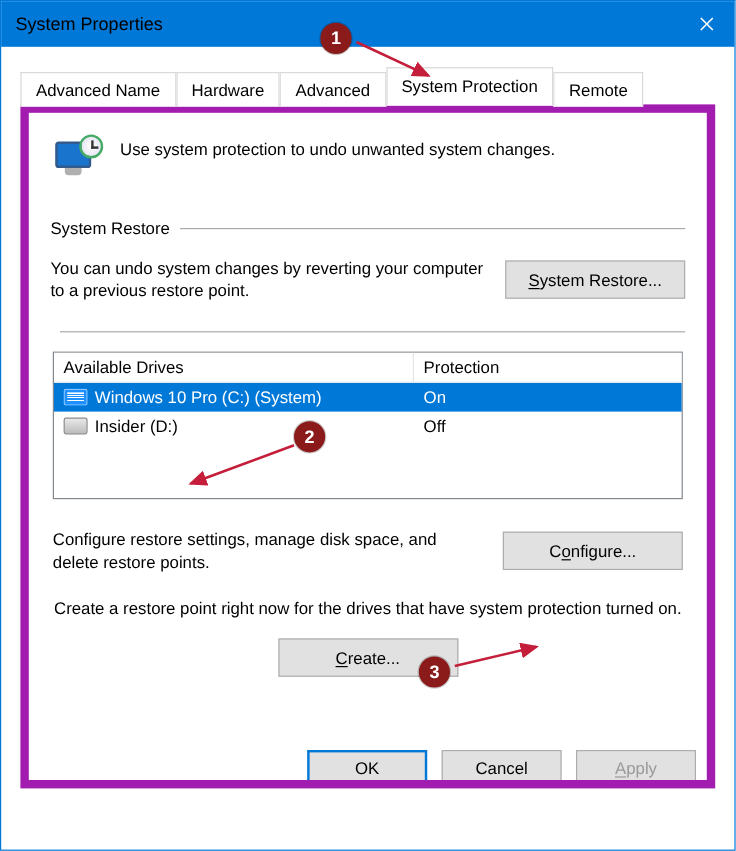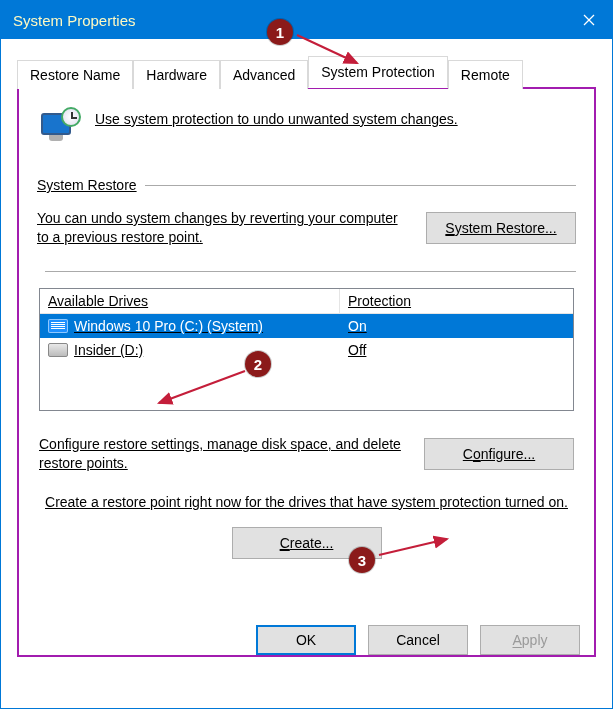--- a/index.html
+++ b/index.html
@@ -1,27 +1,27 @@
 <!DOCTYPE html>
 <html><head>
 <meta charset="utf-8">
 <style>
   * { box-sizing: border-box; font-family: "Segoe UI", Tahoma, sans-serif; }
   body { margin: 0; background: #fff; }
   .window { width: 613px; height: 709px; border: 1px solid #0078d7; position: relative; background: #fff; }
-  .titlebar { height: 38px; background: #0078d7; color: #fef9c3; display: flex; align-items: center; padding-left: 12px; font-size: 15px; }
+  .titlebar { height: 38px; background: #0078d7; color: #000000; display: flex; align-items: center; padding-left: 12px; font-size: 15px; }
   .titlebar .close { margin-left: auto; width: 46px; height: 38px; display: flex; align-items: center; justify-content: center; cursor: pointer; }
   .titlebar .close svg { stroke: #fff; }
   .client { padding: 16px 16px 12px 16px; position: relative; }
   .tabs-row { display: flex; align-items: flex-end; position: relative; z-index: 2; }
   .tab { border: 1px solid #d9d9d9; border-bottom: none; background: #fff; font-size: 14px; padding: 6px 12px 6px 12px; margin-right: 0; position: relative; cursor: pointer; color: #000; }
   .tab + .tab { margin-left: 0px; }
   .tab.active { background: #fff; border-color: #d9d9d9; border-bottom: 1px solid #fff; top: 1px; padding-top: 7px; padding-bottom: 7px; z-index: 3; }
   .tab:not(.active) { top: 2px; }
-  .tab-body { border: 2px solid #a21caf; padding: 18px 18px 14px 18px; position: relative; z-index: 1; min-height: 570px; text-decoration: underline; }
+  .tab-body { border: 7px solid #a21caf; padding: 18px 18px 14px 18px; position: relative; z-index: 1; min-height: 570px; }
   .intro { display: flex; gap: 14px; align-items: flex-start; margin-bottom: 30px; }
   .intro-text { font-size: 14px; padding-top: 4px; }
   .group { margin-bottom: 24px; }
   .group-header { display: flex; align-items: center; font-size: 14px; margin-bottom: 16px; }
   .group-header .line { flex: 1; height: 1px; background: #aaa; margin-left: 8px; }
   .row-flex { display: flex; align-items: center; gap: 16px; }
   .row-text { font-size: 14px; flex: 1; line-height: 1.35; }
   .btn { min-width: 150px; height: 32px; background: #e1e1e1; border: 1px solid #adadad; font-size: 14px; cursor: pointer; display: inline-flex; align-items: center; justify-content: center; padding: 0 12px; }
   .btn:disabled, .btn.disabled { color: #888; cursor: default; }
   .u { text-decoration: underline; text-underline-offset: 2px; }
@@ -103,21 +103,21 @@
     <svg class="arrow" style="left:376px; top:496px;" width="78" height="24">
       <defs>
           <marker id="ah3" markerWidth="8" markerHeight="8" refX="6" refY="3" orient="auto">
             <path d="M0,0 L7,3 L0,6 Z" fill="#c41e3a"></path>
           </marker>
         </defs>
       <line x1="2" y1="20" x2="70" y2="4" stroke="#c41e3a" stroke-width="2.2" marker-end="url(#ah3)"></line>
     </svg>
 
     <div class="tabs-row">
-      <div class="tab">Restore Name</div>
+      <div class="tab">Advanced Name</div>
       <div class="tab">Hardware</div>
       <div class="tab">Advanced</div>
       <div class="tab active">System Protection</div>
       <div class="tab">Remote</div>
     </div>
 
     <div class="tab-body">
 
       <div class="intro">
         <div class="sp-icon">

